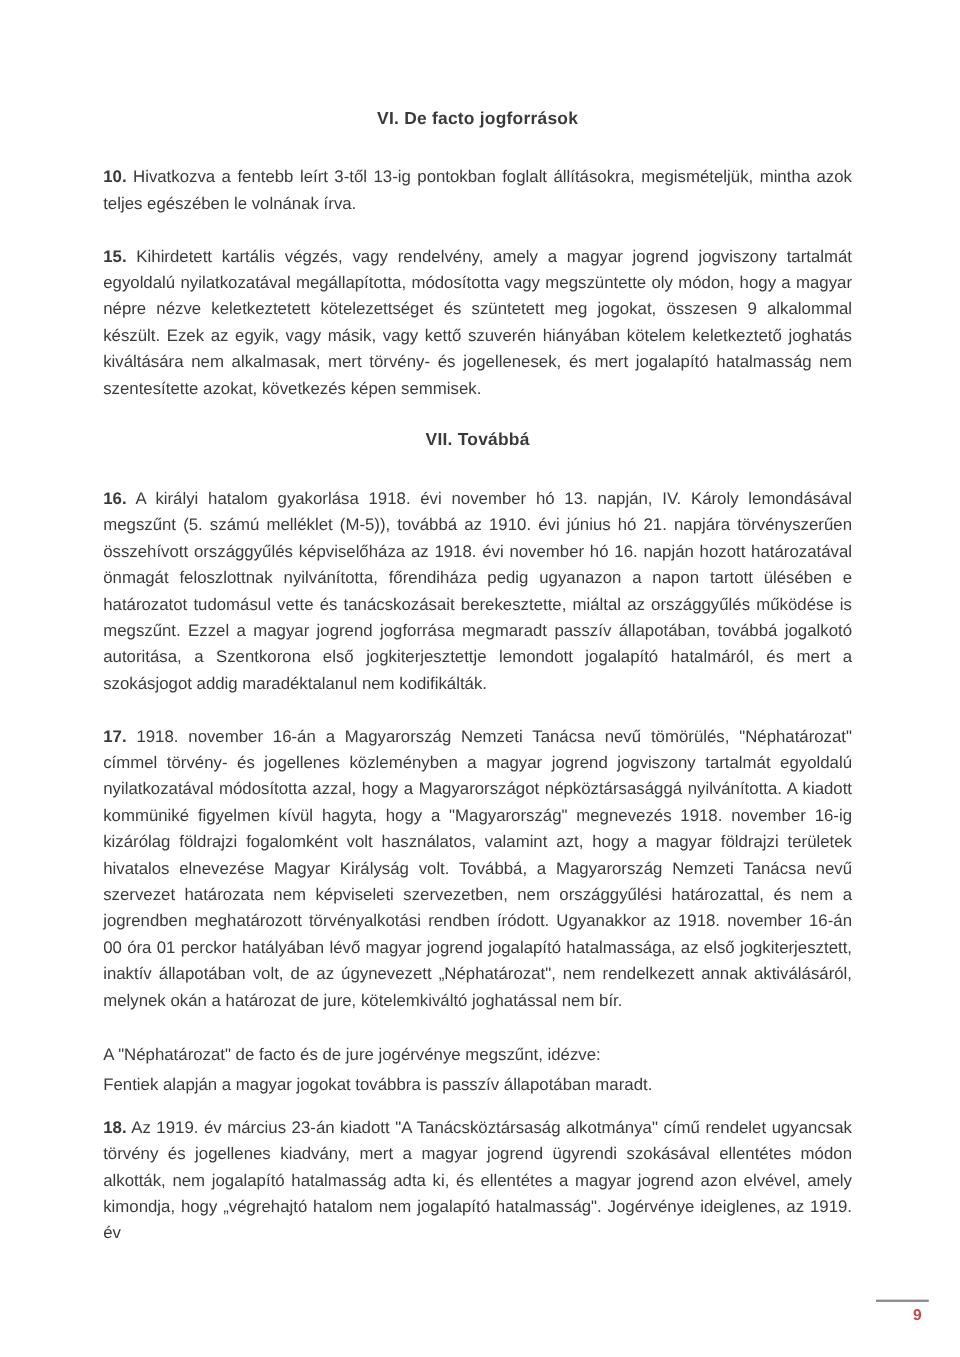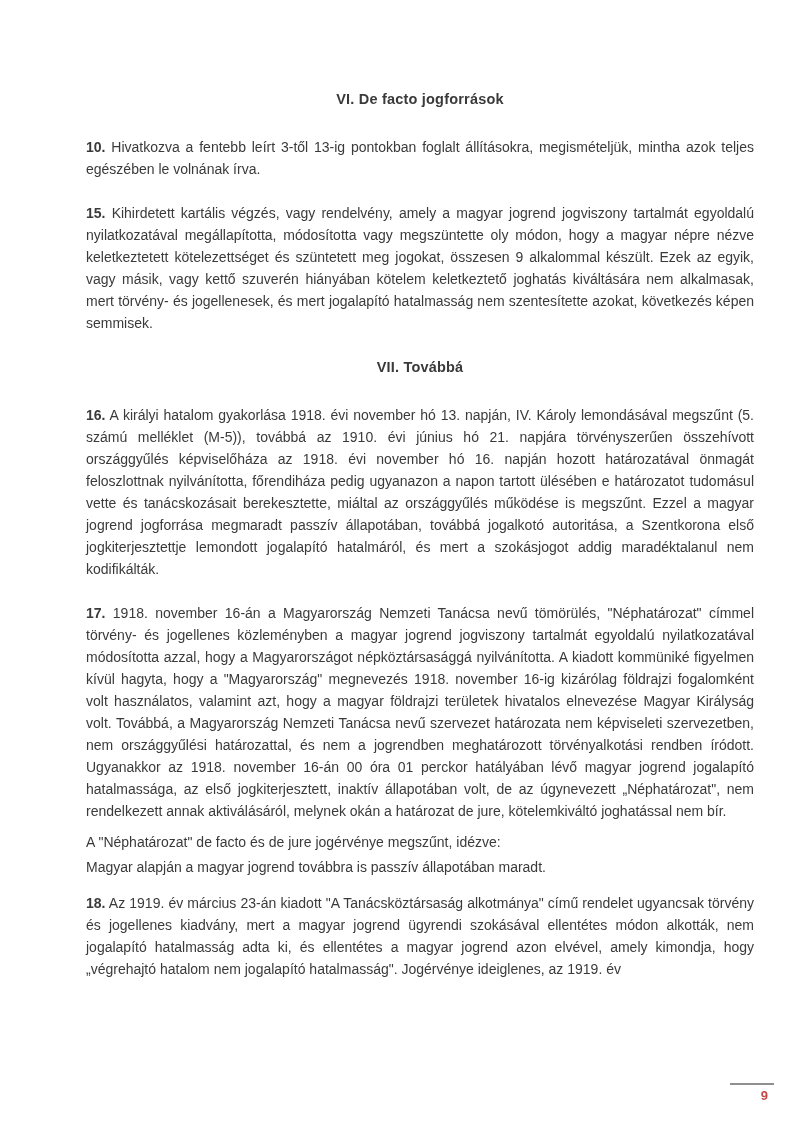--- a/index.html
+++ b/index.html
@@ -18,21 +18,21 @@
     color: var(--text-color);
     overflow: hidden;
   }
   .page {
     position: relative;
     width: 800px;
     height: 1131px;
     background: var(--page-bg);
   }
   .content {
-    padding: 88px 46px 0 86px;
+    padding: 88px 90px 0 86px;
   }
   h2.section-heading {
     font-size: 14.5px;
     font-weight: 700;
     text-align: center;
     color: var(--text-color);
     margin: 0 0 26px 0;
     line-height: 22px;
     letter-spacing: 0.2px;
   }
@@ -41,21 +41,21 @@
   }
   p.body {
     font-size: 14px;
     line-height: 22px;
     text-align: justify;
     margin: 0 0 22px 0;
   }
   p.body .pnum {
     font-weight: 700;
   }
-  p.mb-small { margin-bottom: 9px; }
+  p.mb-small { margin-bottom: 23px; }
   p.note {
     font-size: 14px;
     line-height: 22px;
     margin: 0 0 3px 0;
     text-align: left;
   }
   p.note.justified { text-align: justify; }
   p.note-last { margin-bottom: 14px; }
   .footer {
     position: absolute;
@@ -92,21 +92,21 @@
 
     <h2 class="section-heading second">VII. Továbbá</h2>
 
     <p class="body"><b class="pnum">16.</b> <span>A királyi hatalom gyakorlása 1918. évi november hó 13. napján, IV. Károly lemondásával megszűnt (5. számú melléklet (M-5)), továbbá az 1910. évi június hó 21. napjára törvényszerűen összehívott országgyűlés képviselőháza az 1918. évi november hó 16. napján hozott határozatával önmagát feloszlottnak nyilvánította, főrendiháza pedig ugyanazon a napon tartott ülésében e határozatot tudomásul vette és tanácskozásait berekesztette, miáltal az országgyűlés működése is megszűnt. Ezzel a magyar jogrend jogforrása megmaradt passzív állapotában, továbbá jogalkotó autoritása, a Szentkorona első jogkiterjesztettje lemondott jogalapító hatalmáról, és mert a szokásjogot addig maradéktalanul nem kodifikálták.</span></p>
 
     <p class="body mb-small"><b class="pnum">17.</b> <span>1918. november 16-án a Magyarország Nemzeti Tanácsa nevű tömörülés, "Néphatározat" címmel törvény- és jogellenes közleményben a magyar jogrend jogviszony tartalmát egyoldalú nyilatkozatával módosította azzal, hogy a Magyarországot népköztársasággá nyilvánította. A kiadott kommüniké figyelmen kívül hagyta, hogy a "Magyarország" megnevezés 1918. november 16-ig kizárólag földrajzi fogalomként volt használatos, valamint azt, hogy a magyar földrajzi területek hivatalos elnevezése Magyar Királyság volt. Továbbá, a Magyarország Nemzeti Tanácsa nevű szervezet határozata nem képviseleti szervezetben, nem országgyűlési határozattal, és nem a jogrendben meghatározott törvényalkotási rendben íródott. Ugyanakkor az 1918. november 16-án 00 óra 01 perckor hatályában lévő magyar jogrend jogalapító hatalmassága, az első jogkiterjesztett, inaktív állapotában volt, de az úgynevezett „Néphatározat", nem rendelkezett annak aktiválásáról, melynek okán a határozat de jure, kötelemkiváltó joghatással nem bír.</span></p>
 
     <p class="note">A "Néphatározat" de facto és de jure jogérvénye megszűnt, idézve:</p>
 
 
-    <p class="note note-last">Magyar alapján a magyar jogrend továbbra is passzív állapotában maradt.</p>
+    <p class="note note-last">Fentiek alapján a magyar jogokat továbbra is passzív állapotában maradt.</p>
 
     <p class="body"><b class="pnum">18.</b> <span>Az 1919. év március 23-án kiadott "A Tanácsköztársaság alkotmánya" című rendelet ugyancsak törvény és jogellenes kiadvány, mert a magyar jogrend ügyrendi szokásával ellentétes módon alkották, nem jogalapító hatalmasság adta ki, és ellentétes a magyar jogrend azon elvével, amely kimondja, hogy „végrehajtó hatalom nem jogalapító hatalmasság". Jogérvénye ideiglenes, az 1919. év</span></p>
 
   </div>
 
   <div class="footer">
     <div class="footer-rule"></div>
     <div class="page-number">9</div>
   </div>
 </div>

